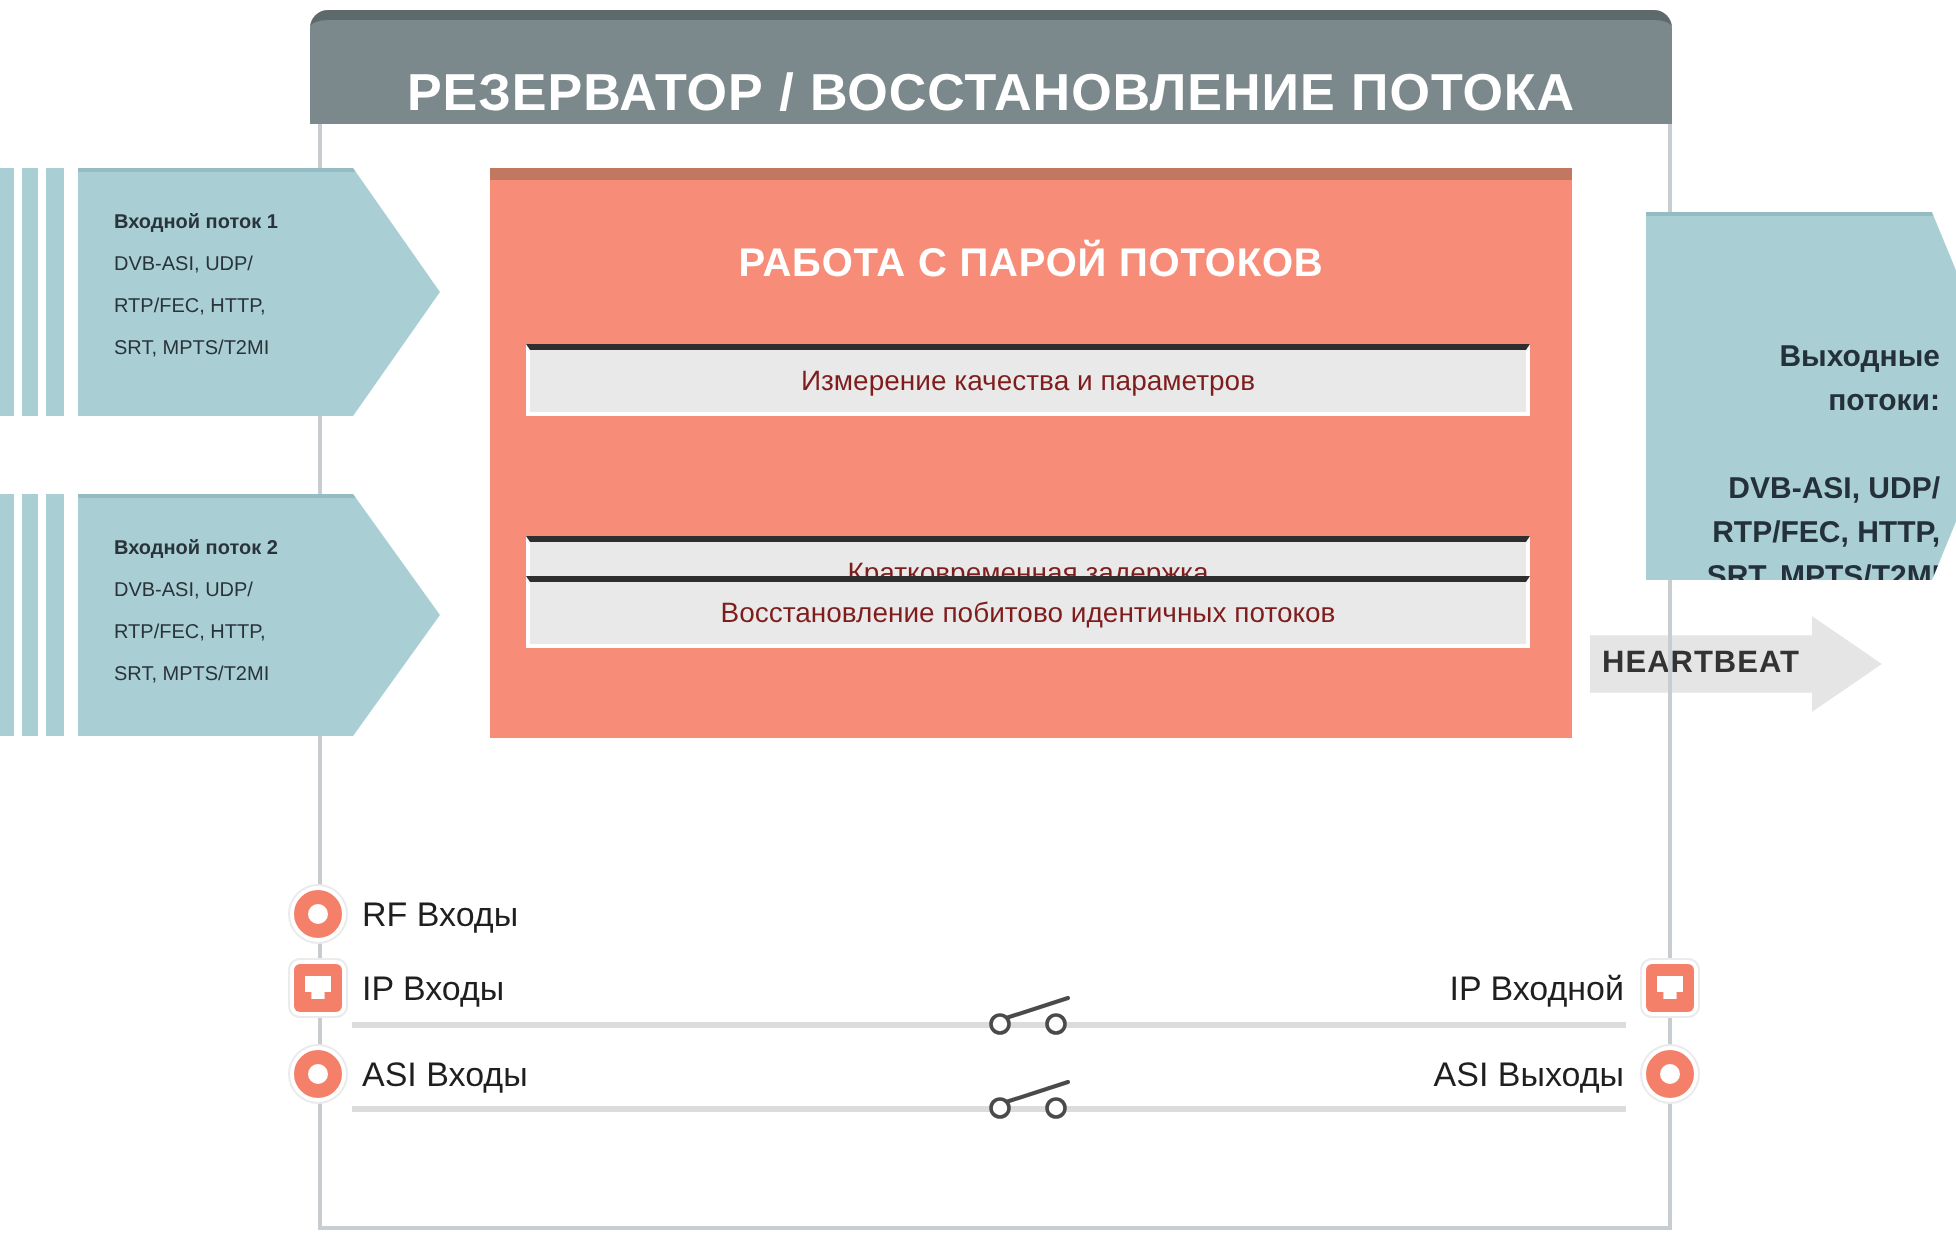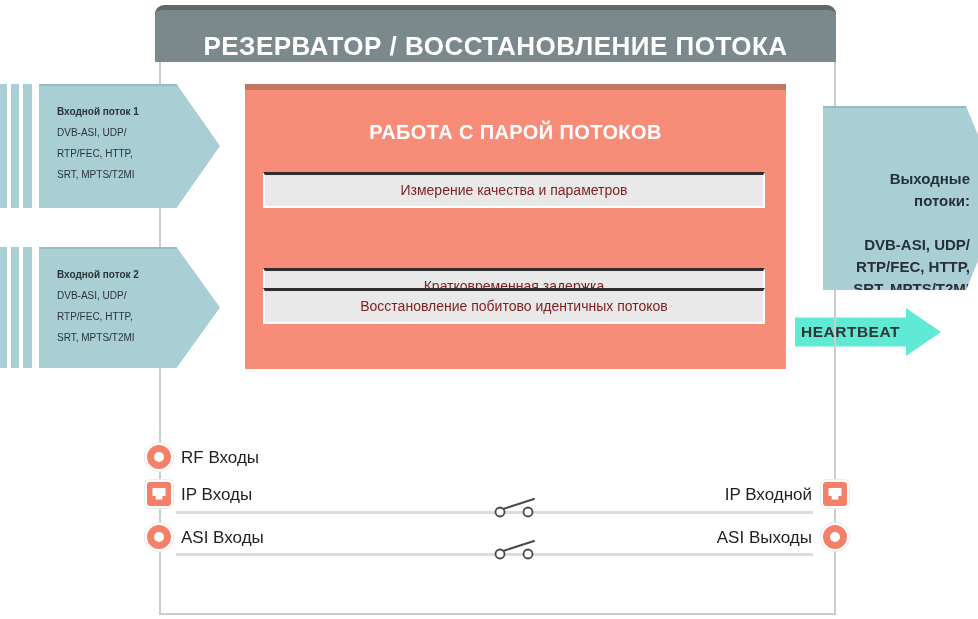--- a/index.html
+++ b/index.html
@@ -40,21 +40,21 @@
   .step1{top:82px;}.step2{top:140px;margin-top:38px;}.step3{top:198px;}
 
   
   .out-arrow{position:absolute;left:795px;top:106px;width:181px;height:184px;z-index:3;
              background:linear-gradient(#93bcc3 0 2px,#a9ced4 2px);
              clip-path:polygon(0 0,79% 0,100% 50%,79% 100%,0 100%);margin-left:28px;}
   .out-text{position:absolute;top:40px;right:34px;text-align:right;font-size:15px;line-height:22px;
             color:#25313a;font-weight:bold;white-space:pre-line;}
 
   
-  .hb-arrow{position:absolute;left:795px;top:308px;width:146px;height:48px;background:#5eead4;z-index:1;
+  .hb-arrow{position:absolute;left:795px;top:308px;width:146px;height:48px;background:#e5e5e5;z-index:1;
             clip-path:polygon(0 20%,76% 20%,76% 0,100% 50%,76% 100%,76% 80%,0 80%);}
   .hb-label{position:absolute;left:0;top:0;width:111px;height:48px;display:flex;align-items:center;
             justify-content:center;font-size:15.5px;font-weight:600;color:#333;letter-spacing:.5px;}
 
   
   .bypass{position:absolute;left:407px;top:397px;width:196px;height:196px;box-sizing:content-box;
           border:8px solid #9dc5cb;border-radius:50%;background:#ededed;z-index:1;}
   .bypass-label{margin-top:40px;text-align:center;font-size:12px;font-weight:bold;color:#8d8d8d;
                 line-height:15.5px;letter-spacing:.4px;white-space:pre-line;}
 

